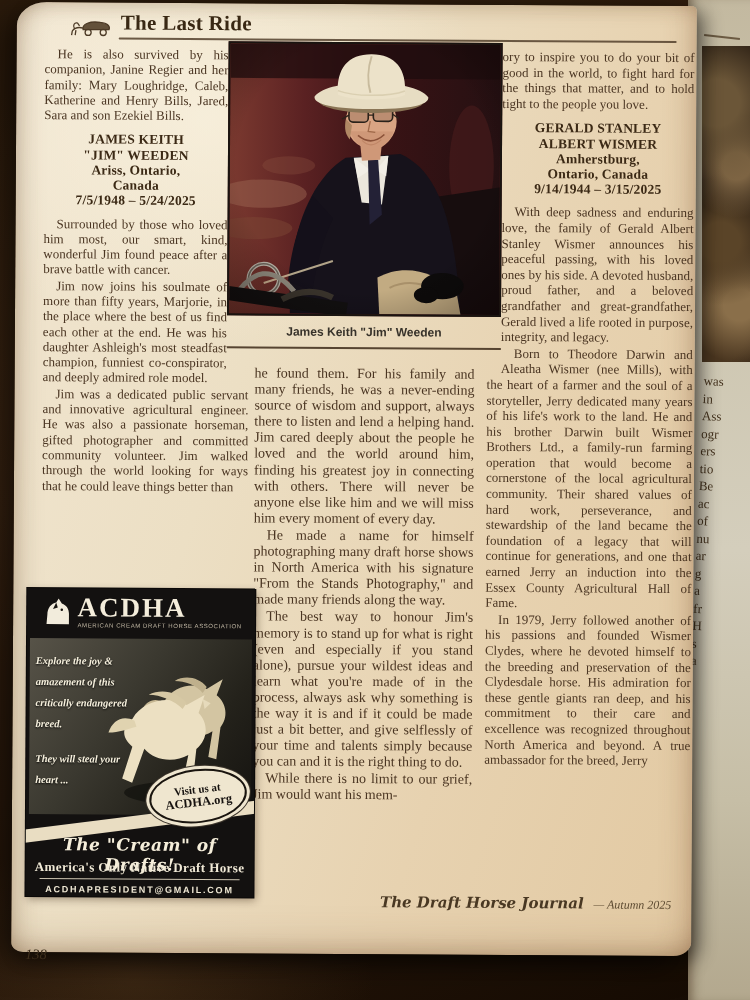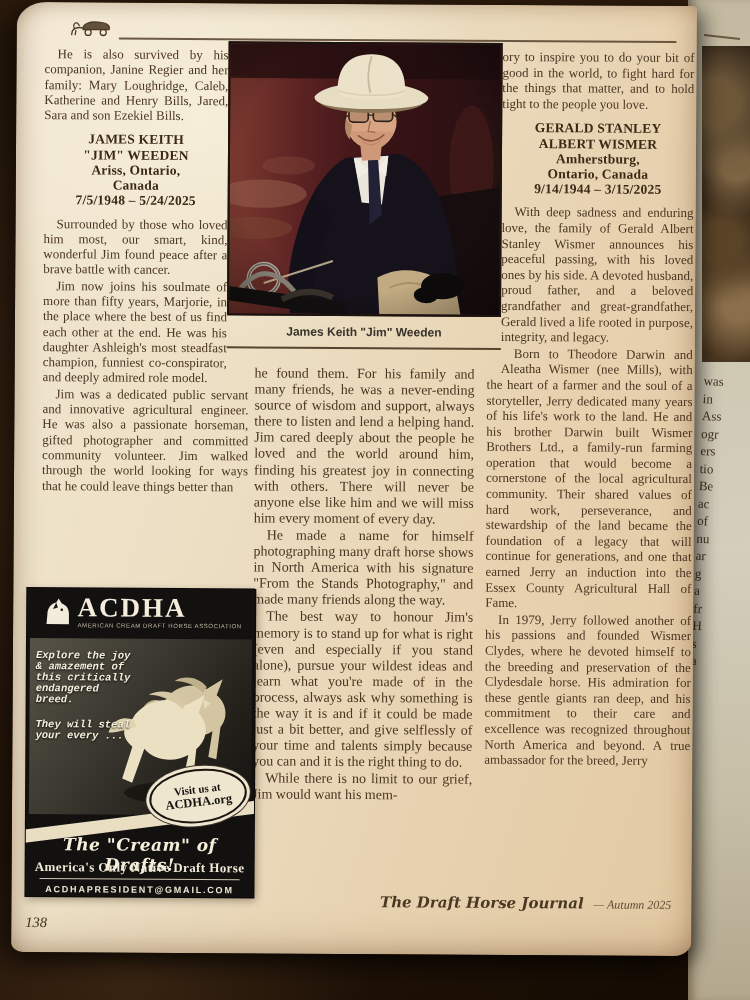--- a/index.html
+++ b/index.html
@@ -68,43 +68,43 @@
   }
   
   .photo-box{position:absolute;left:212px;top:38px;width:274px;}
   .photo{height:270px;border:2px solid #191410;background:#451717;overflow:hidden;}
   .photo svg{display:block;width:100%;height:100%;}
   .photo-caption{
     text-align:center;font-family:"Liberation Sans", sans-serif;font-weight:bold;
     font-size:12px;color:#37322a;padding:9px 0 8px;border-bottom:2px solid #564431;
   }
   
-  .pgnum{position:absolute;left:14px;top:912px;font-style:italic;font-size:14.5px;color:#3e2f1d;}
+  .pgnum{position:absolute;left:14px;top:944px;font-style:italic;font-size:14.5px;color:#3e2f1d;}
   .journal{position:absolute;right:20px;top:889px;font-style:italic;color:#493823;white-space:nowrap;}
   .jname{font-weight:bold;font-size:15px;font-family:"DejaVu Serif", serif;}
   .jissue{font-size:12px;margin-left:6px;color:#5c4a31;}
   
   .ad{
     position:absolute;left:14px;top:586px;width:228px;height:308px;
     background:#131110;color:#efe7d6;overflow:hidden;
     box-shadow:0 0 0 1px #0b0908, 2px 3px 8px rgba(40,20,5,0.4);
   }
   .ad-logo-row{position:absolute;top:6px;left:0;right:0;display:flex;justify-content:center;align-items:flex-start;gap:5px;z-index:4;}
   .ad-horsehead{width:32px;height:28px;margin-top:4px;}
   .ad-acronym{font-size:27px;line-height:27px;font-weight:bold;letter-spacing:2px;color:#f4eddb;font-family:"Liberation Serif", serif;}
   .ad-orgname{font-size:6px;letter-spacing:0.6px;color:#c6bca8;text-align:center;margin-top:1px;font-family:"Liberation Sans", sans-serif;}
   .ad-photo{
     position:absolute;left:3px;right:3px;top:50px;height:176px;overflow:hidden;
     background:linear-gradient(125deg,#575348 0%,#3b3930 40%,#24221b 72%,#151310 100%);
   }
   .ad-photo svg{position:absolute;right:-6px;top:4px;width:152px;height:170px;}
   .ad-blurbs{
     position:absolute;left:9px;top:62px;width:102px;z-index:3;
-    font-style:italic;font-weight:bold;font-size:10.5px;line-height:11px;
-    color:#f6f0dd;text-shadow:0 1px 2px rgba(0,0,0,0.9);font-family:Liberation Mono, monospace;
+    font-style:italic;font-weight:bold;font-size:10.5px;line-height:21px;
+    color:#f6f0dd;text-shadow:0 1px 2px rgba(0,0,0,0.9);
   }
   .ad-blurbs p{margin:0 0 14px;}
   .ad-band{position:absolute;left:-12px;top:226px;width:260px;height:13px;background:#e9ddc2;transform:rotate(-7.5deg);z-index:2;}
   .ad-badge{
     position:absolute;right:7px;top:180px;width:94px;height:50px;z-index:5;
     background:#efe6cf;border:2px solid #1a150f;border-radius:50%;
     box-shadow:0 0 0 3px #efe6cf,0 0 0 4px #3a332a;
     transform:rotate(-7deg);
     display:flex;flex-direction:column;justify-content:center;align-items:center;color:#171310;
   }
@@ -158,20 +158,21 @@
   <div class="page">
 
     <svg class="mast-icon" viewBox="0 0 64 30">
       <g fill="none" stroke="#4c3a26" stroke-width="1.8">
         <path d="M20 18 C18 10 30 6 44 8 C54 9 58 13 56 18 Z" fill="#63513a"></path>
         <circle cx="27" cy="22" r="4.2"></circle>
         <circle cx="48" cy="22" r="4.2"></circle>
         <path d="M20 16 C12 14 8 16 5 20 M8 17 C5 12 8 8 12 9 M12 9 L15 13 M5 20 L4 26 M10 19 L9 26"></path>
       </g>
     </svg>
+    <div class="mast-title">The Last Ride</div>
     <div class="mast-rule"></div>
 
     <div class="col col1">
       <div class="spacer-r"></div>
       <p class="para">He is also survived by his companion, Janine Regier and her family: Mary Loughridge, Caleb, Katherine and Henry Bills, Jared, Sara and son Ezekiel Bills.</p>
       <div class="obit-heading">
         <div>JAMES KEITH</div>
         <div>"JIM" WEEDEN</div>
         <div>Ariss, Ontario,</div>
         <div>Canada</div>
@@ -286,21 +287,21 @@
           <path d="M20 5 L16 13 L22 11 Z" fill="#15120e"></path>
           <circle cx="27" cy="14" r="1.6" fill="#15120e"></circle>
         </svg>
         <div>
           <div class="ad-acronym">ACDHA</div>
           <div class="ad-orgname">AMERICAN CREAM DRAFT HORSE ASSOCIATION</div>
         </div>
       </div>
       <div class="ad-blurbs">
         <p>Explore the joy &amp; amazement of this critically endangered breed.</p>
-        <p>They will steal your every ...</p>
+        <p>They will steal your heart ...</p>
       </div>
       <div class="ad-band"></div>
       <div class="ad-badge">
         <div class="badge-l1">Visit us at</div>
         <div class="badge-l2">ACDHA.org</div>
       </div>
       <div class="ad-script">The "Cream" of Drafts!</div>
       <div class="ad-tagline">America's Only Native Draft Horse</div>
       <div class="ad-email">ACDHAPRESIDENT@GMAIL.COM</div>
     </div>

